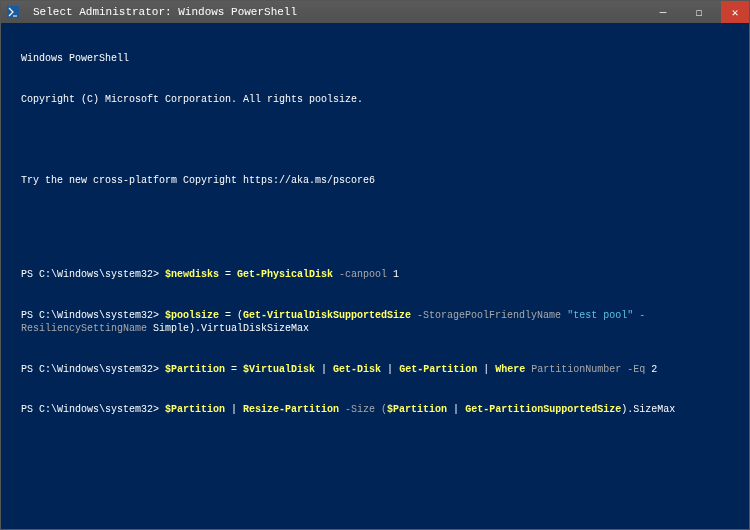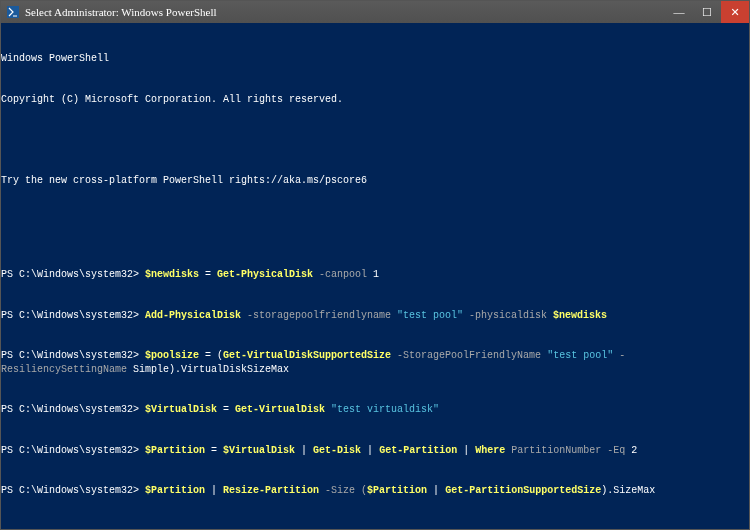--- a/index.html
+++ b/index.html
@@ -1,24 +1,24 @@
 <!DOCTYPE html>
 <html><head>
 <meta charset="utf-8">
 <style>
 * { margin: 0; padding: 0; box-sizing: border-box; }
 body { font-family: Consolas, 'Courier New', monospace; font-size: 10px; background: #fff; width: 750px; height: 530px; overflow: hidden; }
 .window { width: 750px; height: 530px; background: #012456; border: 1px solid #555; display: flex; flex-direction: column; }
-.titlebar { height: 22px; background: linear-gradient(0deg,#505050,#5a5a5a); display: flex; align-items: center; color: #fff; font-family: Liberation Serif, serif; font-size: 11px; }
+.titlebar { height: 22px; background: linear-gradient(0deg,#505050,#5a5a5a); display: flex; align-items: center; color: #fff; font-family: Liberation Mono, monospace; font-size: 11px; gap: 8px; }
 .titlebar .icon { width: 12px; height: 12px; background: #1b5a9c; margin: 0 6px; display: flex; align-items: center; justify-content: center; }
 .titlebar .icon svg { width: 10px; height: 10px; }
 .titlebar .title { flex: 1; }
 .titlebar .btn { width: 28px; height: 22px; display: flex; align-items: center; justify-content: center; color: #fff; font-size: 11px; cursor: pointer; }
 .titlebar .btn.close { background: #c94030; }
-.terminal { flex: 1; padding: 2px 0; color: #fff; line-height: 1.35; white-space: pre-wrap; overflow: hidden; }
+.terminal { flex: 1; padding: 2px 20px; color: #fff; line-height: 1.35; white-space: pre-wrap; overflow: hidden; }
 .cmd-yellow { color: #ffff66; font-weight: bold; }
 .cmd-cyan { color: #58c3e0; }
 .cmd-white { color: #fff; }
 .param { color: #a9a9a9; }
 .line { min-height: 13px; }
 </style>
 </head>
 <body>
 
 <div class="window">
@@ -29,29 +29,27 @@
         </svg>
     </div>
     <div class="title">Select Administrator: Windows PowerShell</div>
     <div class="btn">—</div>
     <div class="btn">☐</div>
     <div class="btn close">✕</div>
   </div>
 
   <div class="terminal">
     <div class="line">Windows PowerShell</div>
-    <div class="line">Copyright (C) Microsoft Corporation. All rights reserved.</div>
+    <div class="line">Copyright (C) Microsoft Corporation. All rights poolsize.</div>
     <div class="line">&nbsp;</div>
-    <div class="line">Try the new cross-platform PowerShell rights://aka.ms/pscore6</div>
+    <div class="line">Try the new cross-platform Copyright https://aka.ms/pscore6</div>
     <div class="line">&nbsp;</div>
 
     <div class="line"><span>PS C:\Windows\system32&gt; </span><span class="cmd-yellow">$newdisks</span><span> = </span><span class="cmd-yellow">Get-PhysicalDisk</span><span class="param"> -canpool </span><span class="cmd-white">1</span></div>
-    <div class="line"><span>PS C:\Windows\system32&gt; </span><span class="cmd-yellow">Add-PhysicalDisk</span><span class="param"> -storagepoolfriendlyname </span><span class="cmd-cyan">"test pool"</span><span class="param"> -physicaldisk </span><span class="cmd-yellow">$newdisks</span></div>
     <div class="line"><span>PS C:\Windows\system32&gt; </span><span class="cmd-yellow">$poolsize</span><span> = (</span><span class="cmd-yellow">Get-VirtualDiskSupportedSize</span><span class="param"> -StoragePoolFriendlyName </span><span class="cmd-cyan">"test pool"</span><span class="param"> -ResiliencySettingName </span><span class="cmd-white">Simple</span><span>).VirtualDiskSizeMax</span></div>
-    <div class="line"><span>PS C:\Windows\system32&gt; </span><span class="cmd-yellow">$VirtualDisk</span><span> = </span><span class="cmd-yellow">Get-VirtualDisk</span><span class="cmd-cyan"> "test virtualdisk"</span></div>
     <div class="line"><span>PS C:\Windows\system32&gt; </span><span class="cmd-yellow">$Partition</span><span> = </span><span class="cmd-yellow">$VirtualDisk</span><span> | </span><span class="cmd-yellow">Get-Disk</span><span> | </span><span class="cmd-yellow">Get-Partition</span><span> | </span><span class="cmd-yellow">Where</span><span class="param"> PartitionNumber -Eq </span><span class="cmd-white">2</span></div>
     <div class="line"><span>PS C:\Windows\system32&gt; </span><span class="cmd-yellow">$Partition</span><span> | </span><span class="cmd-yellow">Resize-Partition</span><span class="param"> -Size (</span><span class="cmd-yellow">$Partition</span><span> | </span><span class="cmd-yellow">Get-PartitionSupportedSize</span><span>).SizeMax</span></div>
 
     
     
     
     
     
     
     

